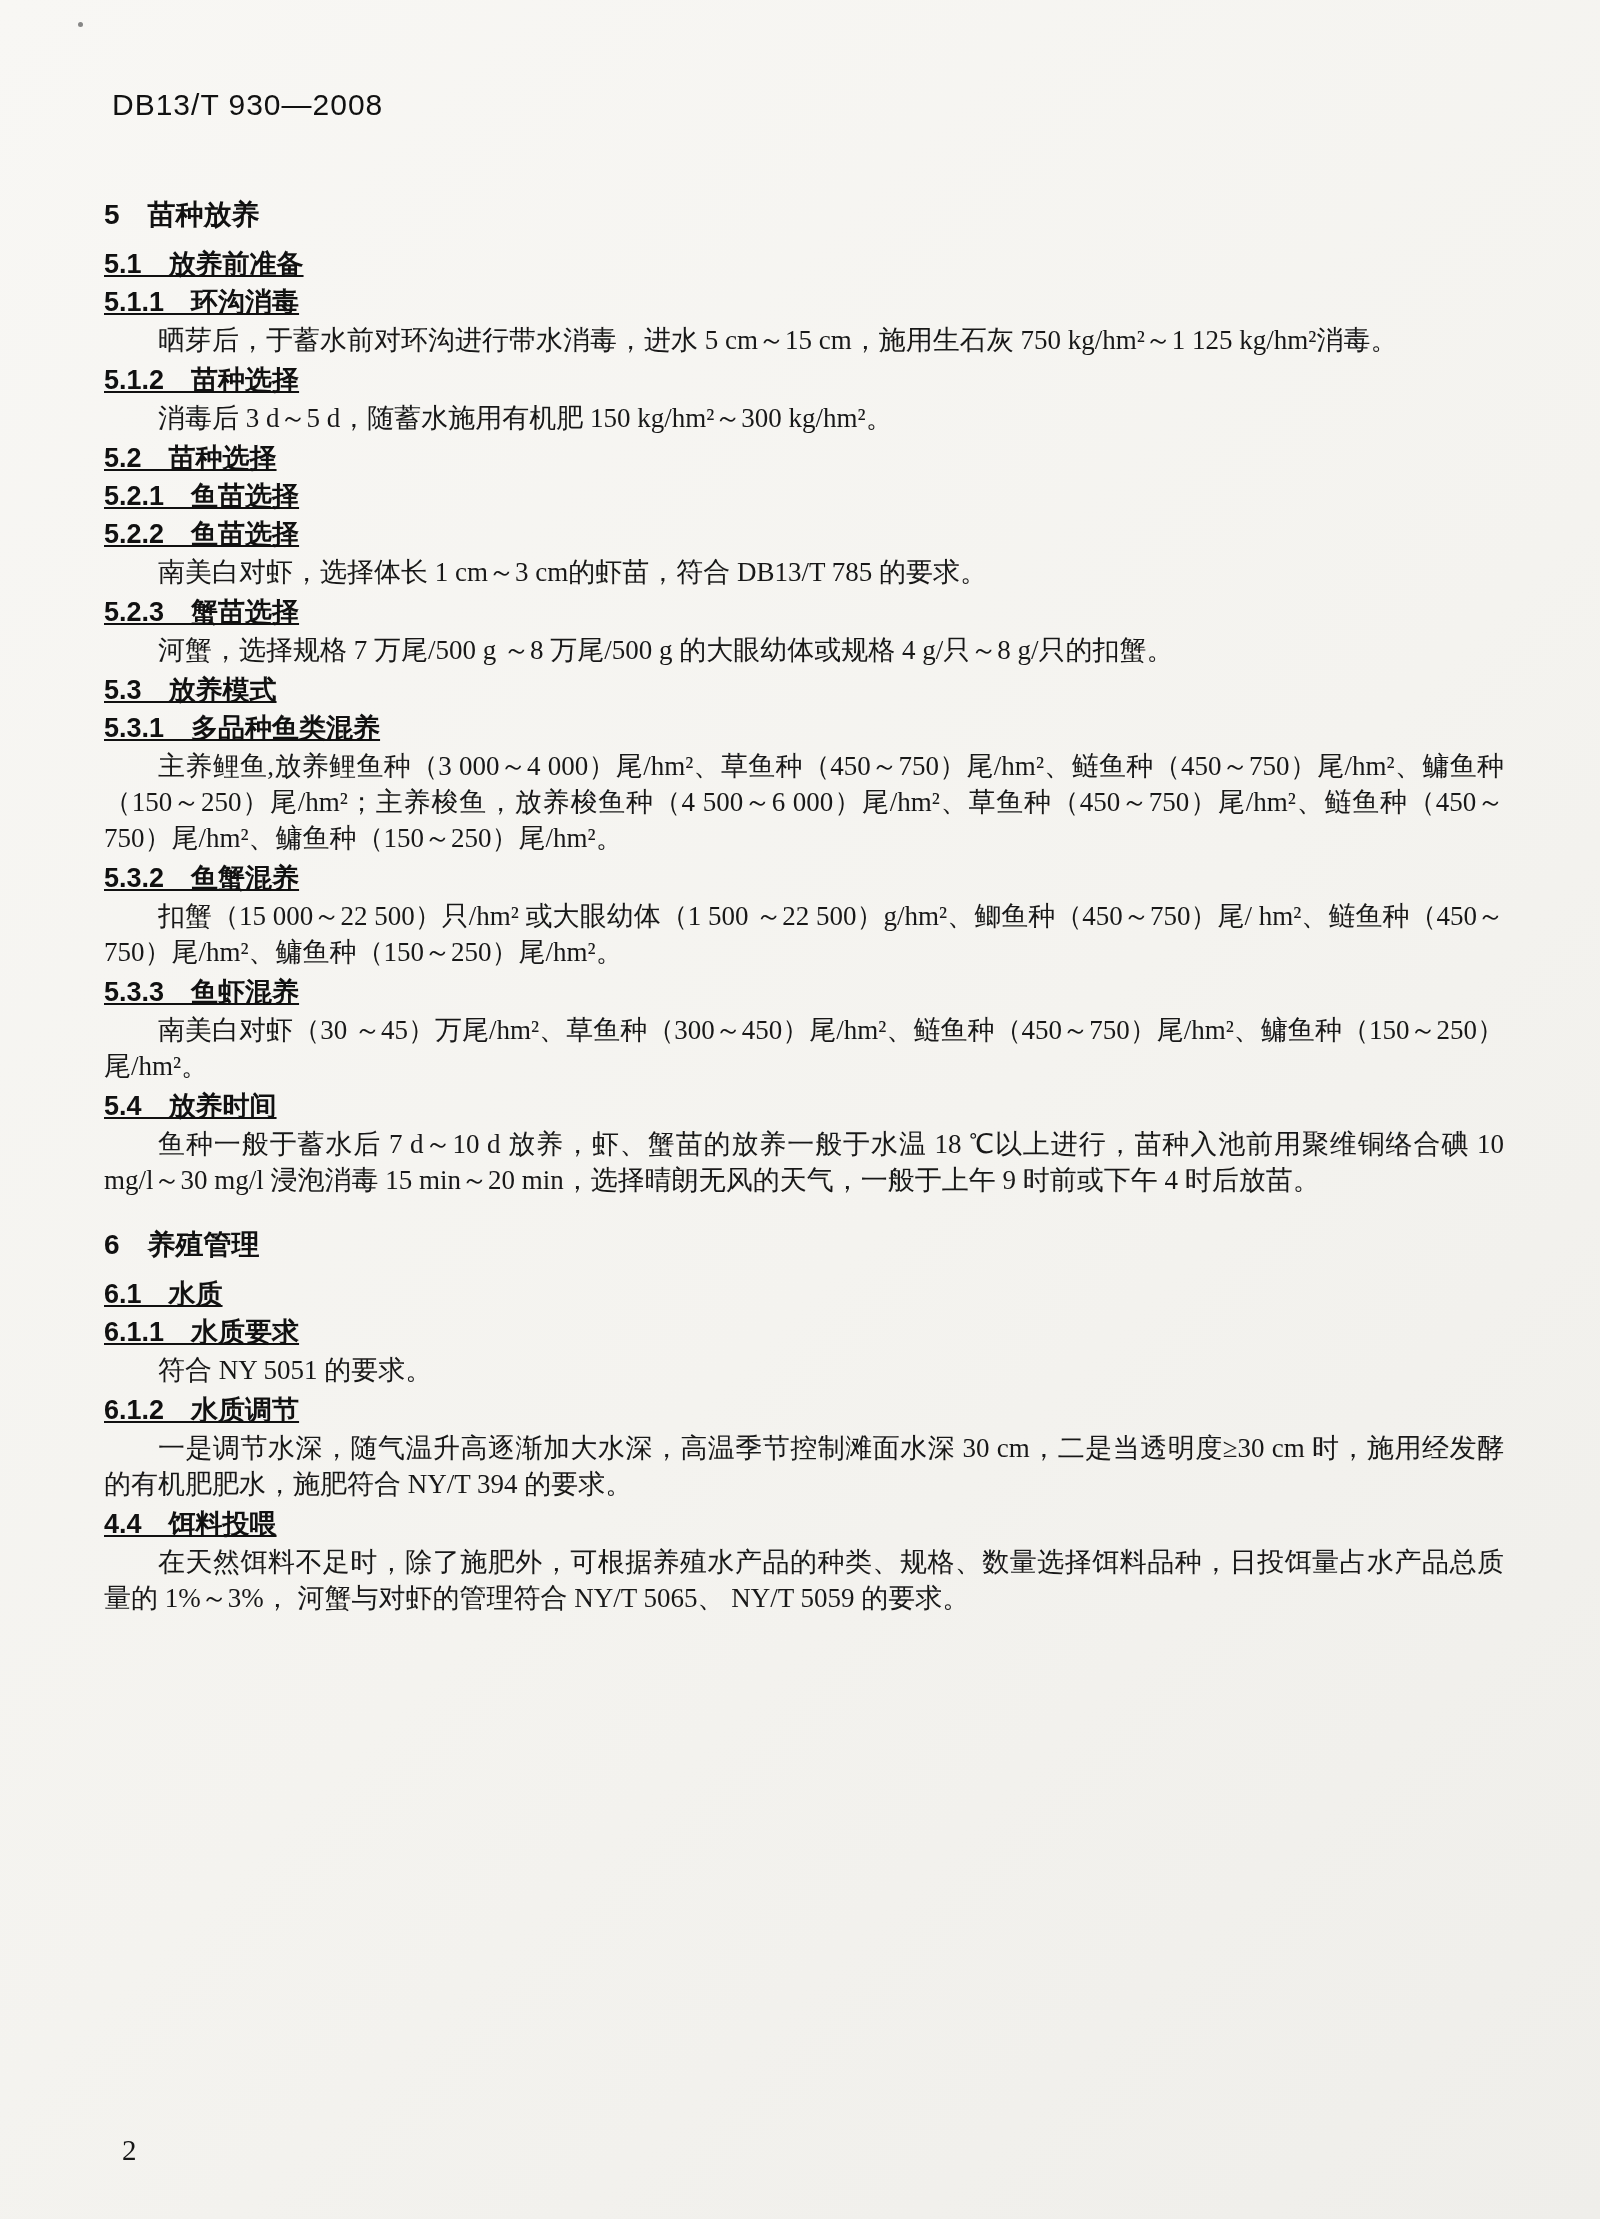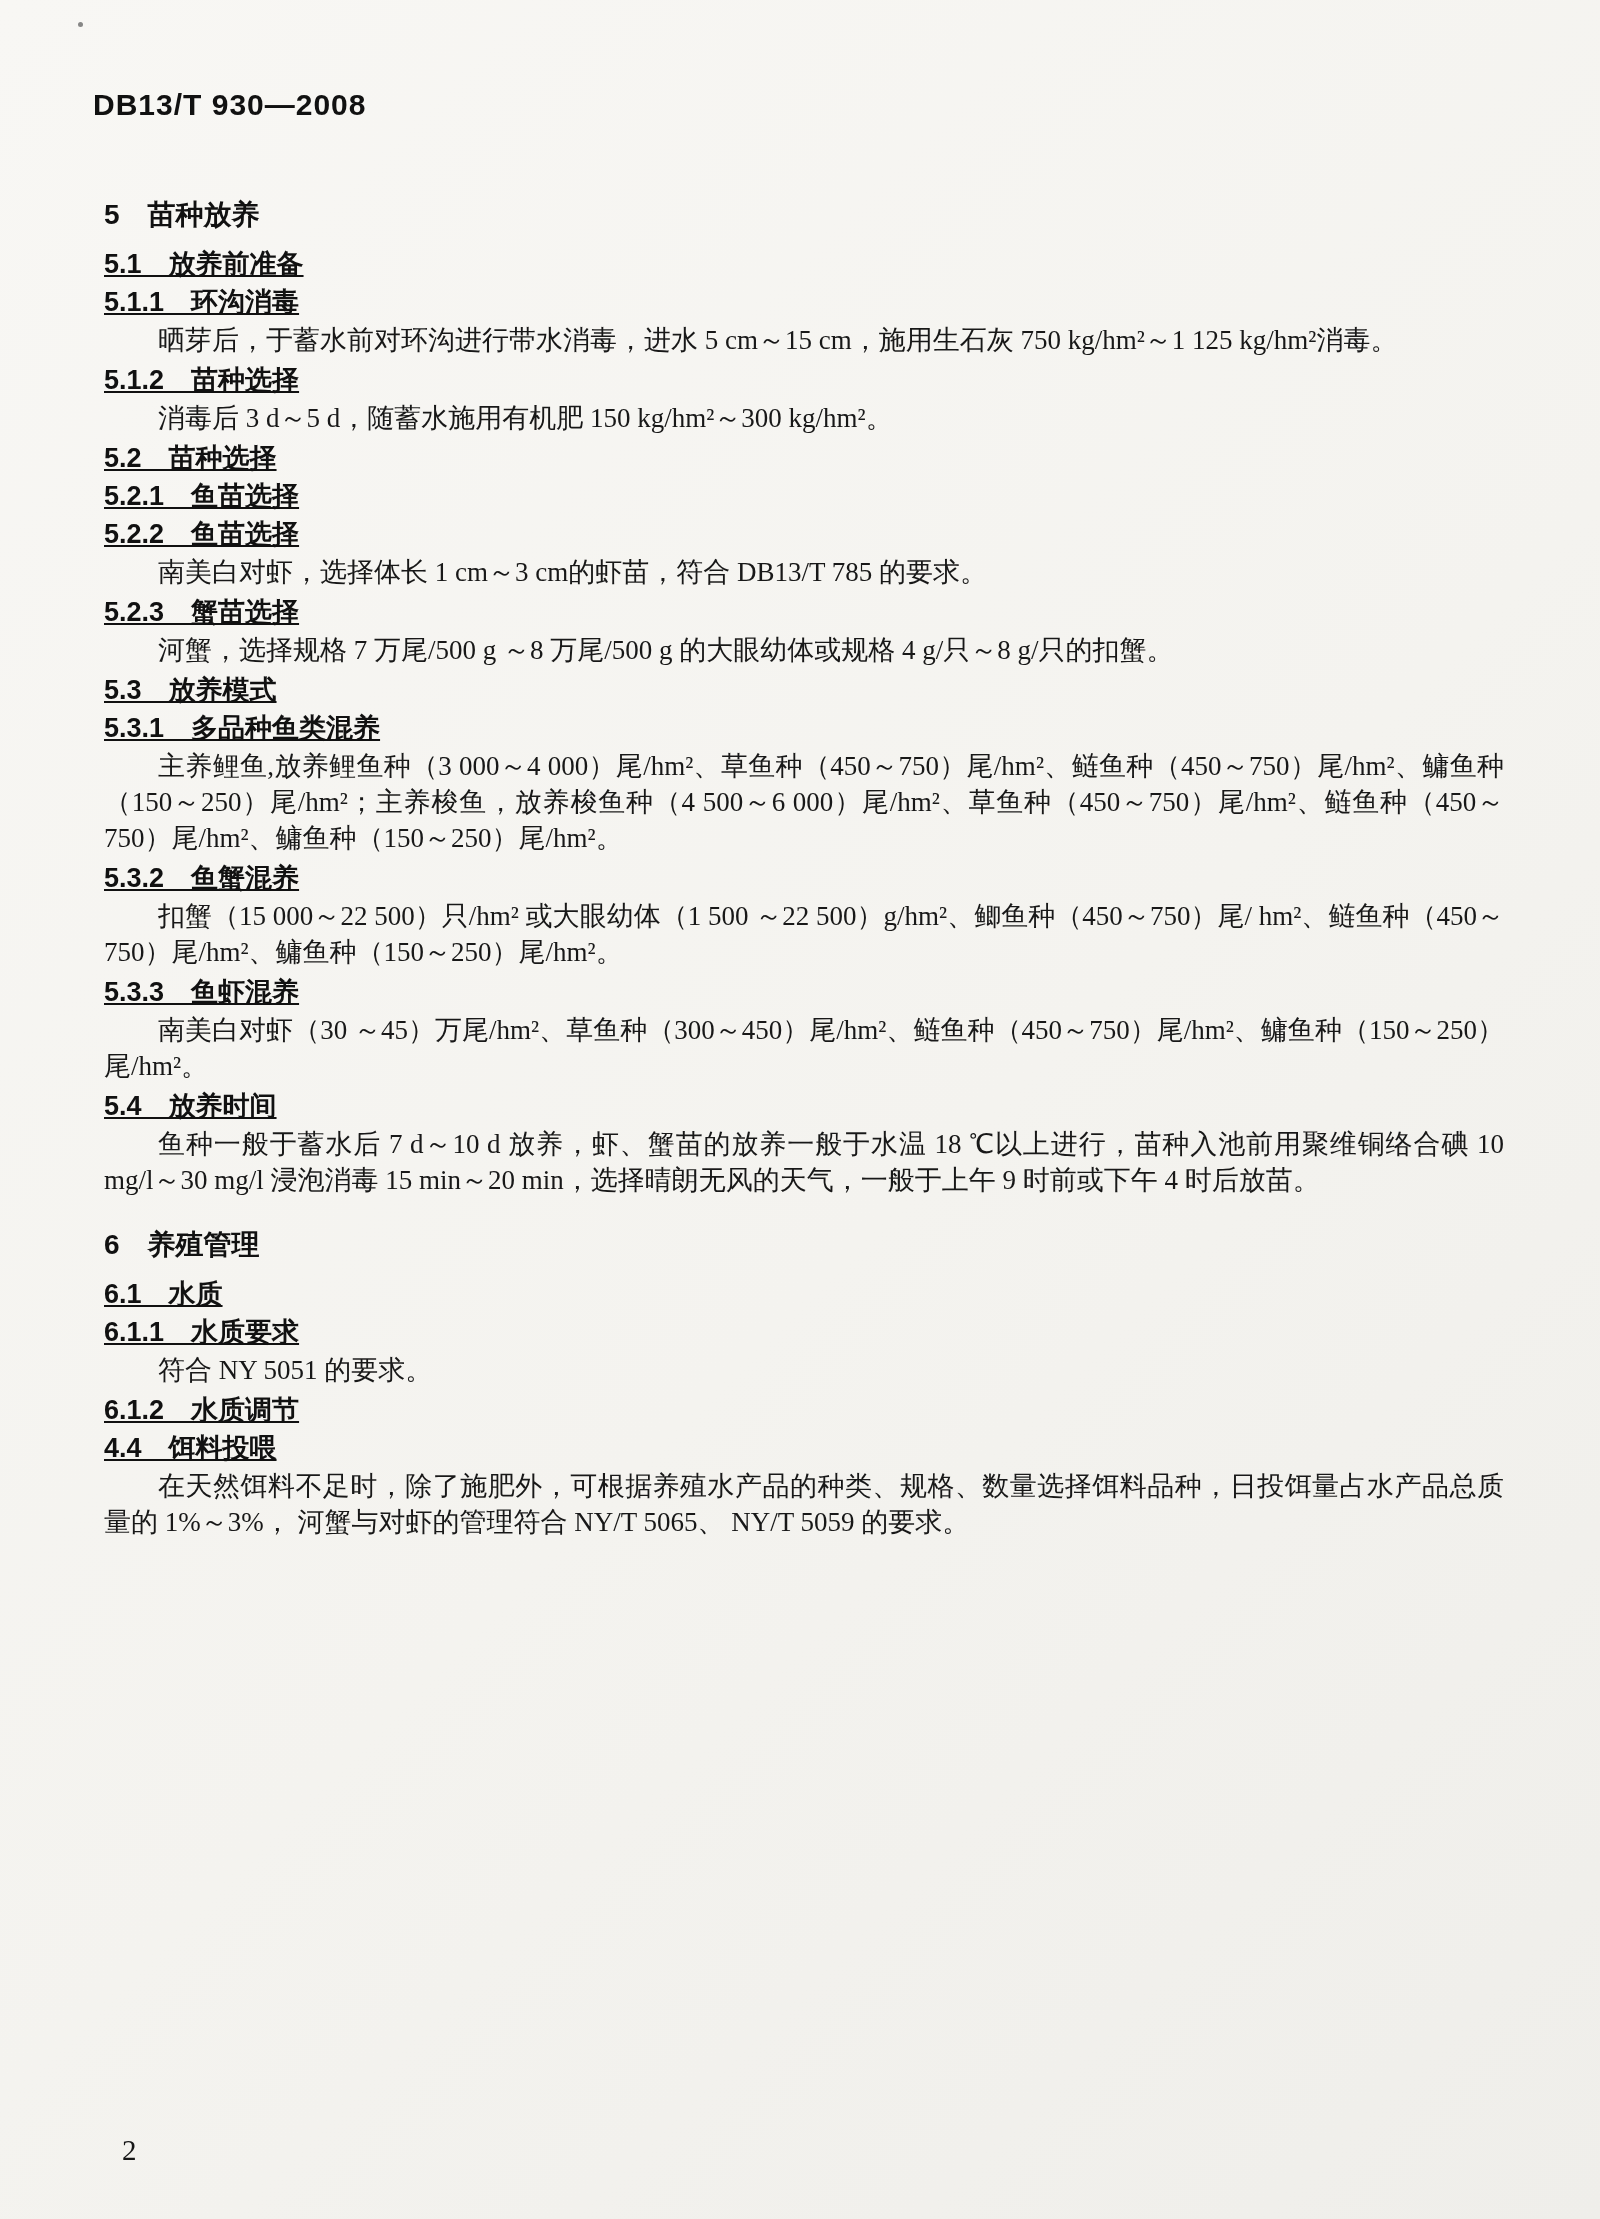--- a/index.html
+++ b/index.html
@@ -19,23 +19,23 @@
     position: absolute;
     width: 5px; height: 5px;
     border-radius: 50%;
     background: #6a6a6a;
     top: 22px; left: 78px;
     opacity: 0.8;
   }
   .doc-header {
     position: absolute;
     top: 88px;
-    left: 93px;
+    left: 112px;
     font-family: "Liberation Sans", sans-serif;
-    font-weight: bold;
+    font-weight: normal;
     font-size: 30px;
     letter-spacing: 1px;
     color: #111;
   }
   .doc-content {
     position: absolute;
     top: 168px;
     left: 104px;
     width: 1400px;
   }
@@ -98,17 +98,18 @@
       <div class="block-p">扣蟹（15 000～22 500）只/hm² 或大眼幼体（1 500 ～22 500）g/hm²、鲫鱼种（450～750）尾/ hm²、鲢鱼种（450～750）尾/hm²、鳙鱼种（150～250）尾/hm²。</div>
       <div class="block-h2">5.3.3　鱼虾混养</div>
       <div class="block-p">南美白对虾（30 ～45）万尾/hm²、草鱼种（300～450）尾/hm²、鲢鱼种（450～750）尾/hm²、鳙鱼种（150～250）尾/hm²。</div>
       <div class="block-h2">5.4　放养时间</div>
       <div class="block-p">鱼种一般于蓄水后 7 d～10 d 放养，虾、蟹苗的放养一般于水温 18 ℃以上进行，苗种入池前用聚维铜络合碘 10 mg/l～30 mg/l 浸泡消毒 15 min～20 min，选择晴朗无风的天气，一般于上午 9 时前或下午 4 时后放苗。</div>
       <div class="block-h1">6　养殖管理</div>
       <div class="block-h2">6.1　水质</div>
       <div class="block-h2">6.1.1　水质要求</div>
       <div class="block-p">符合 NY 5051 的要求。</div>
       <div class="block-h2">6.1.2　水质调节</div>
+      <div class="block-p">一是调节水深，随气温升高逐渐加大水深，高温季节控制滩面水深 30 cm，二是当透明度≥30 cm 时，施用经发酵的有机肥肥水，施肥符合 NY/T 394 的要求。</div>
       <div class="block-h2">4.4　饵料投喂</div>
       <div class="block-p">在天然饵料不足时，除了施肥外，可根据养殖水产品的种类、规格、数量选择饵料品种，日投饵量占水产品总质量的 1%～3%， 河蟹与对虾的管理符合 NY/T 5065、 NY/T 5059 的要求。</div>
     </div>
   <div class="doc-footer">2</div>
 </div>
 
 </body></html>

